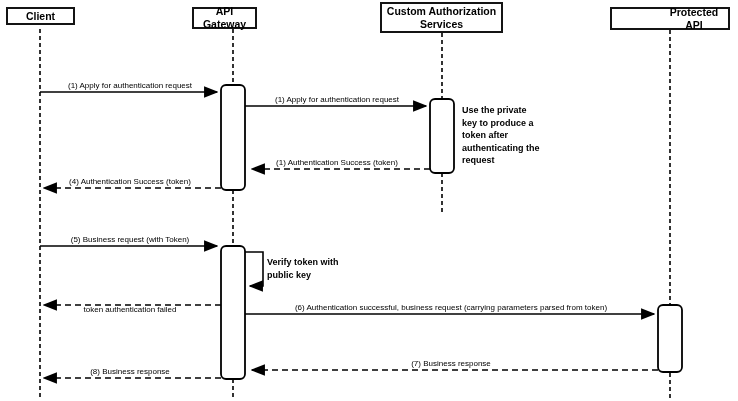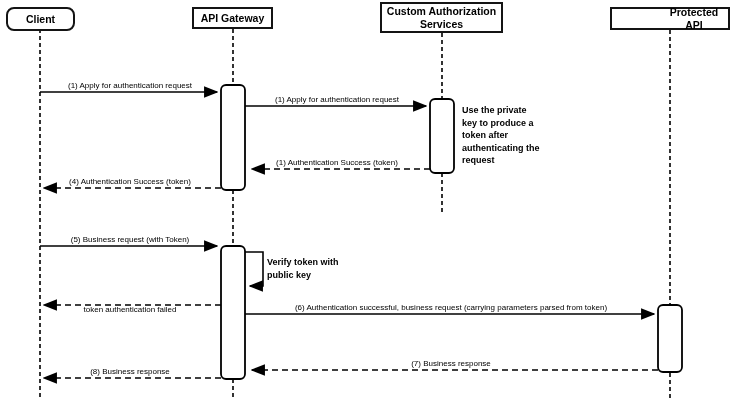--- a/index.html
+++ b/index.html
@@ -28,22 +28,22 @@
     color: #000000;
     font-size: 10.5px;
     font-weight: bold;
     display: flex;
     align-items: center;
     justify-content: center;
     text-align: center;
     line-height: 1.2;
     z-index: 3;
   }
-  .actor-client   { left: 6px;   top: 7px; width: 69px;  height: 24px; border-radius: 8px; }
-  .actor-gateway  { left: 192px; top: 7px; width: 81px;  height: 22px; }
+  .actor-client   { left: 6px;   top: 7px; width: 69px;  height: 18px; }
+  .actor-gateway  { left: 192px; top: 7px; width: 65px;  height: 22px; }
   .actor-cas      { left: 380px; top: 2px; width: 123px; height: 31px; padding: 0 2px; justify-content: flex-end; }
   .actor-papi     { left: 610px; top: 7px; width: 120px; height: 23px; padding-left: 48px; }
   .mlabel {
     position: absolute;
     transform: translateX(-50%);
     white-space: nowrap;
     font-size: 8px;
     font-weight: normal;
     color: #000000;
     z-index: 2;

